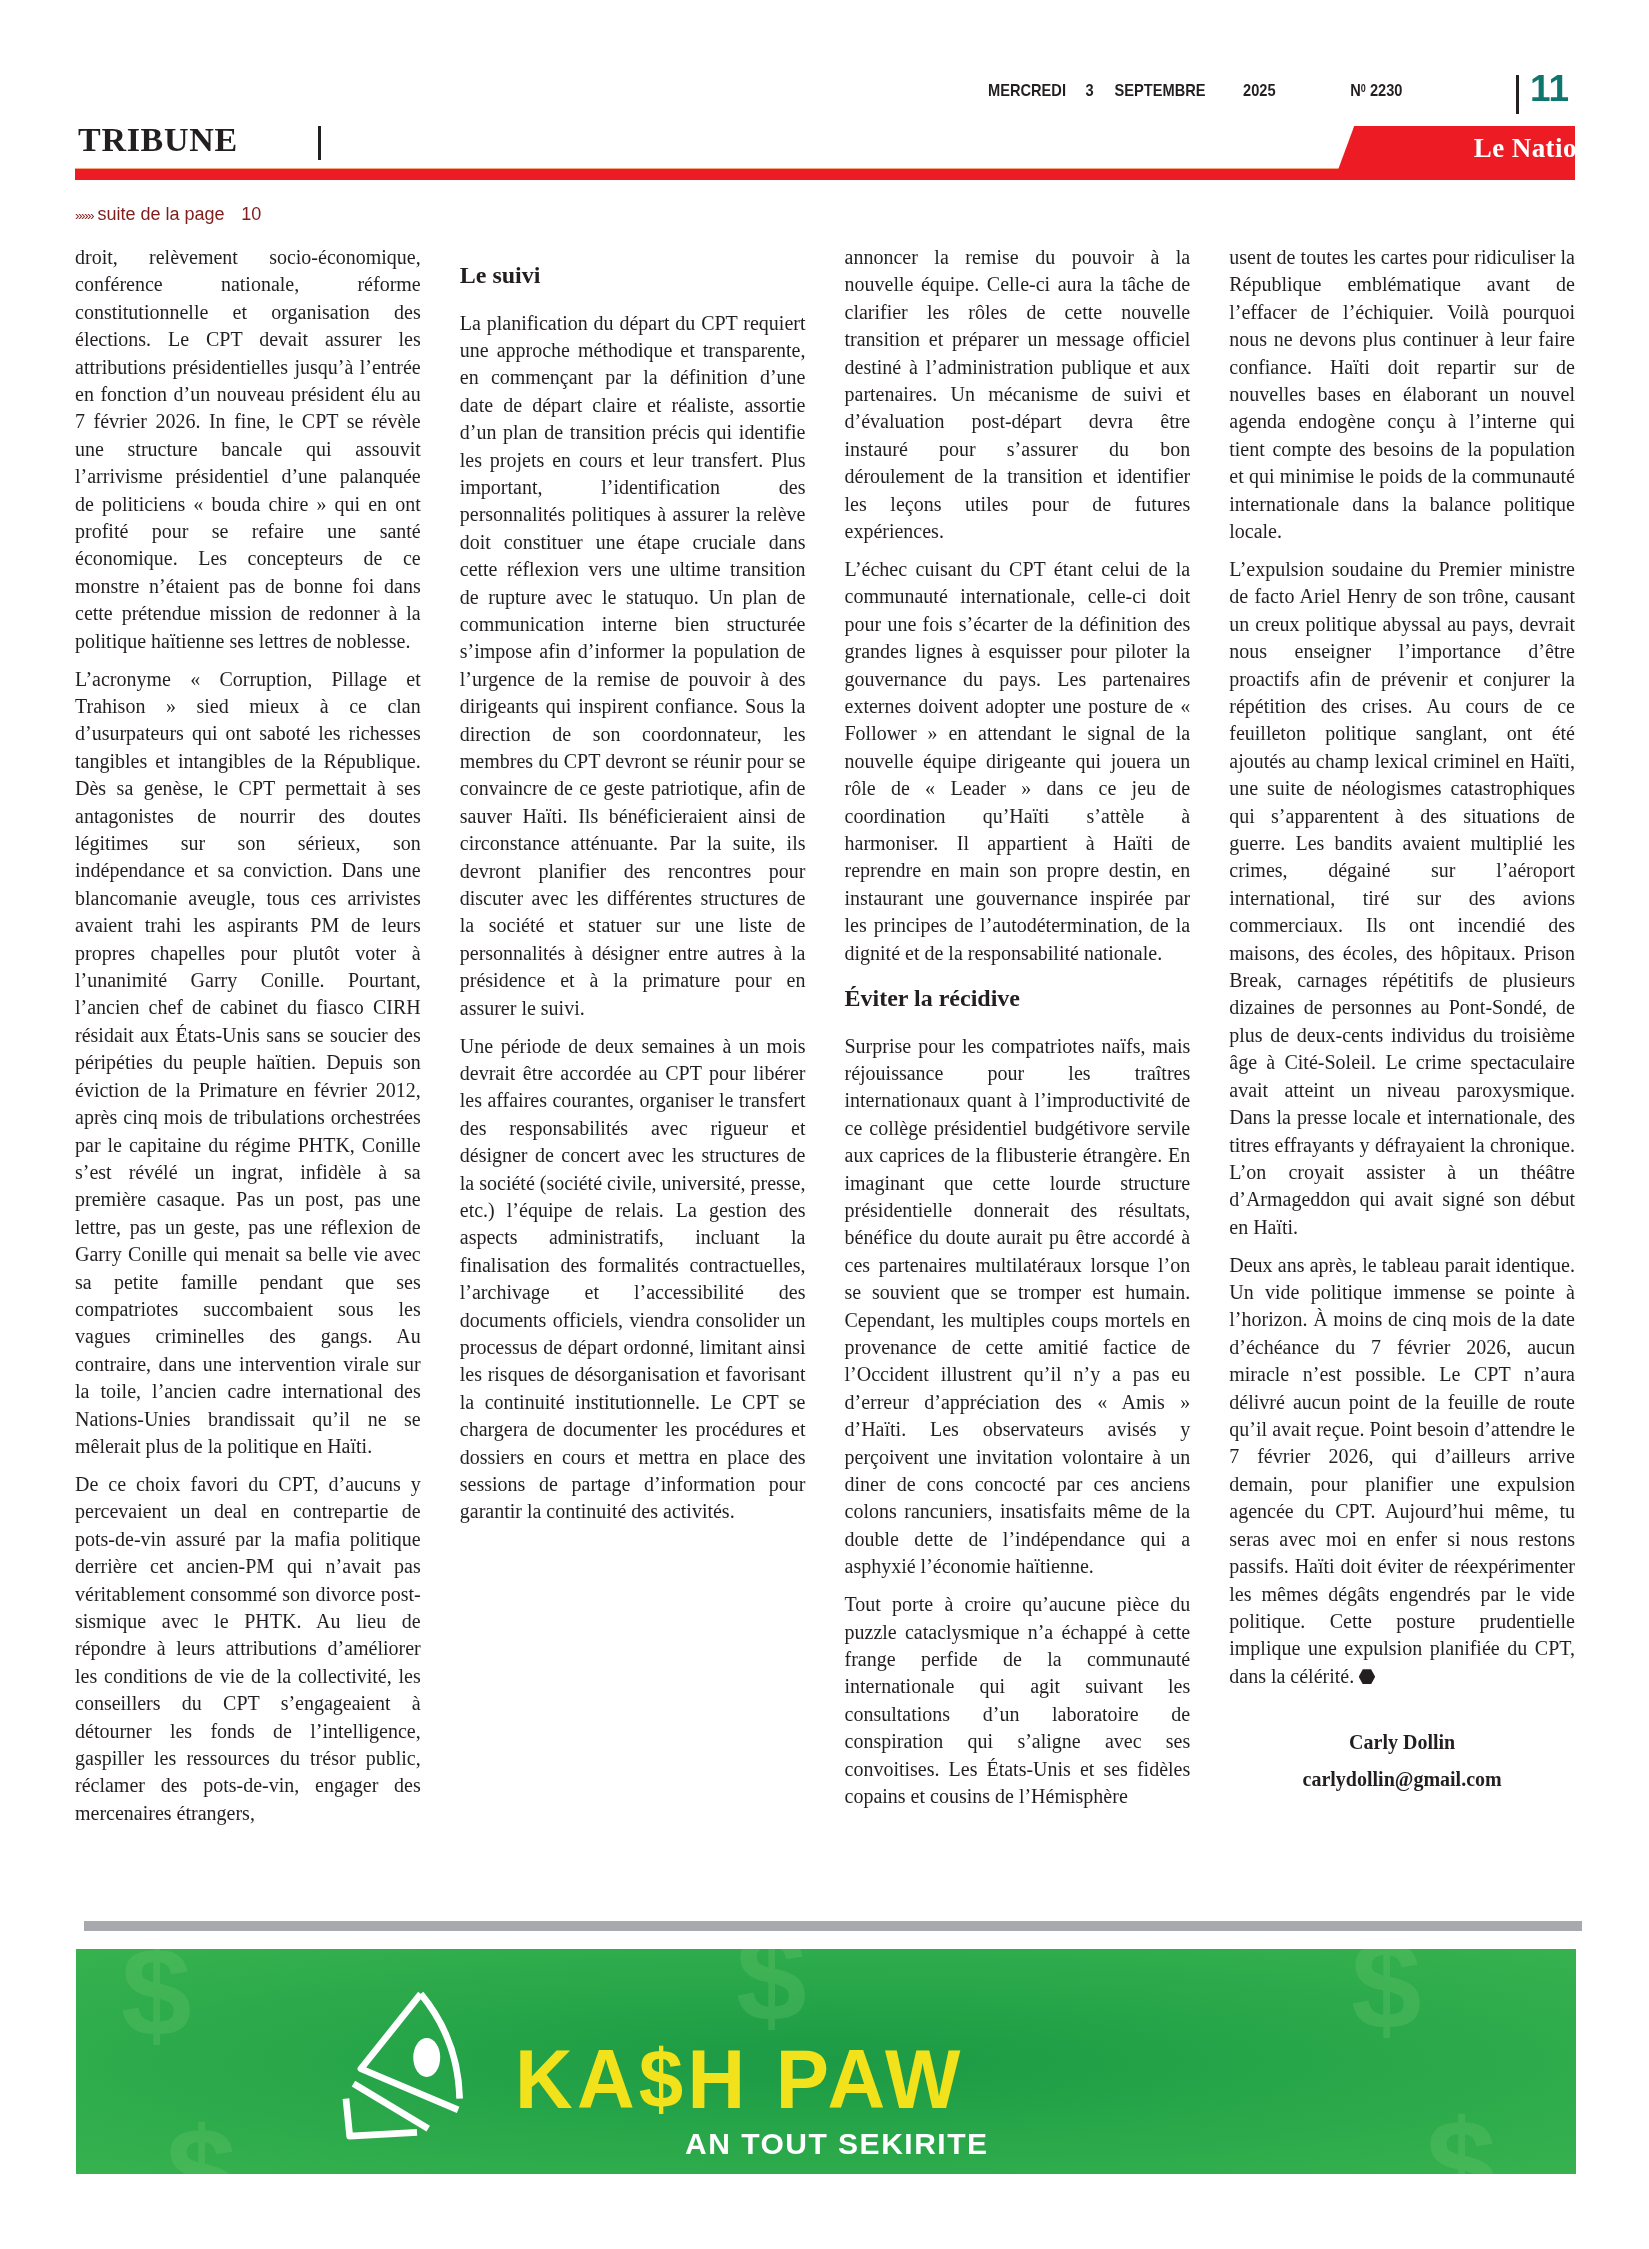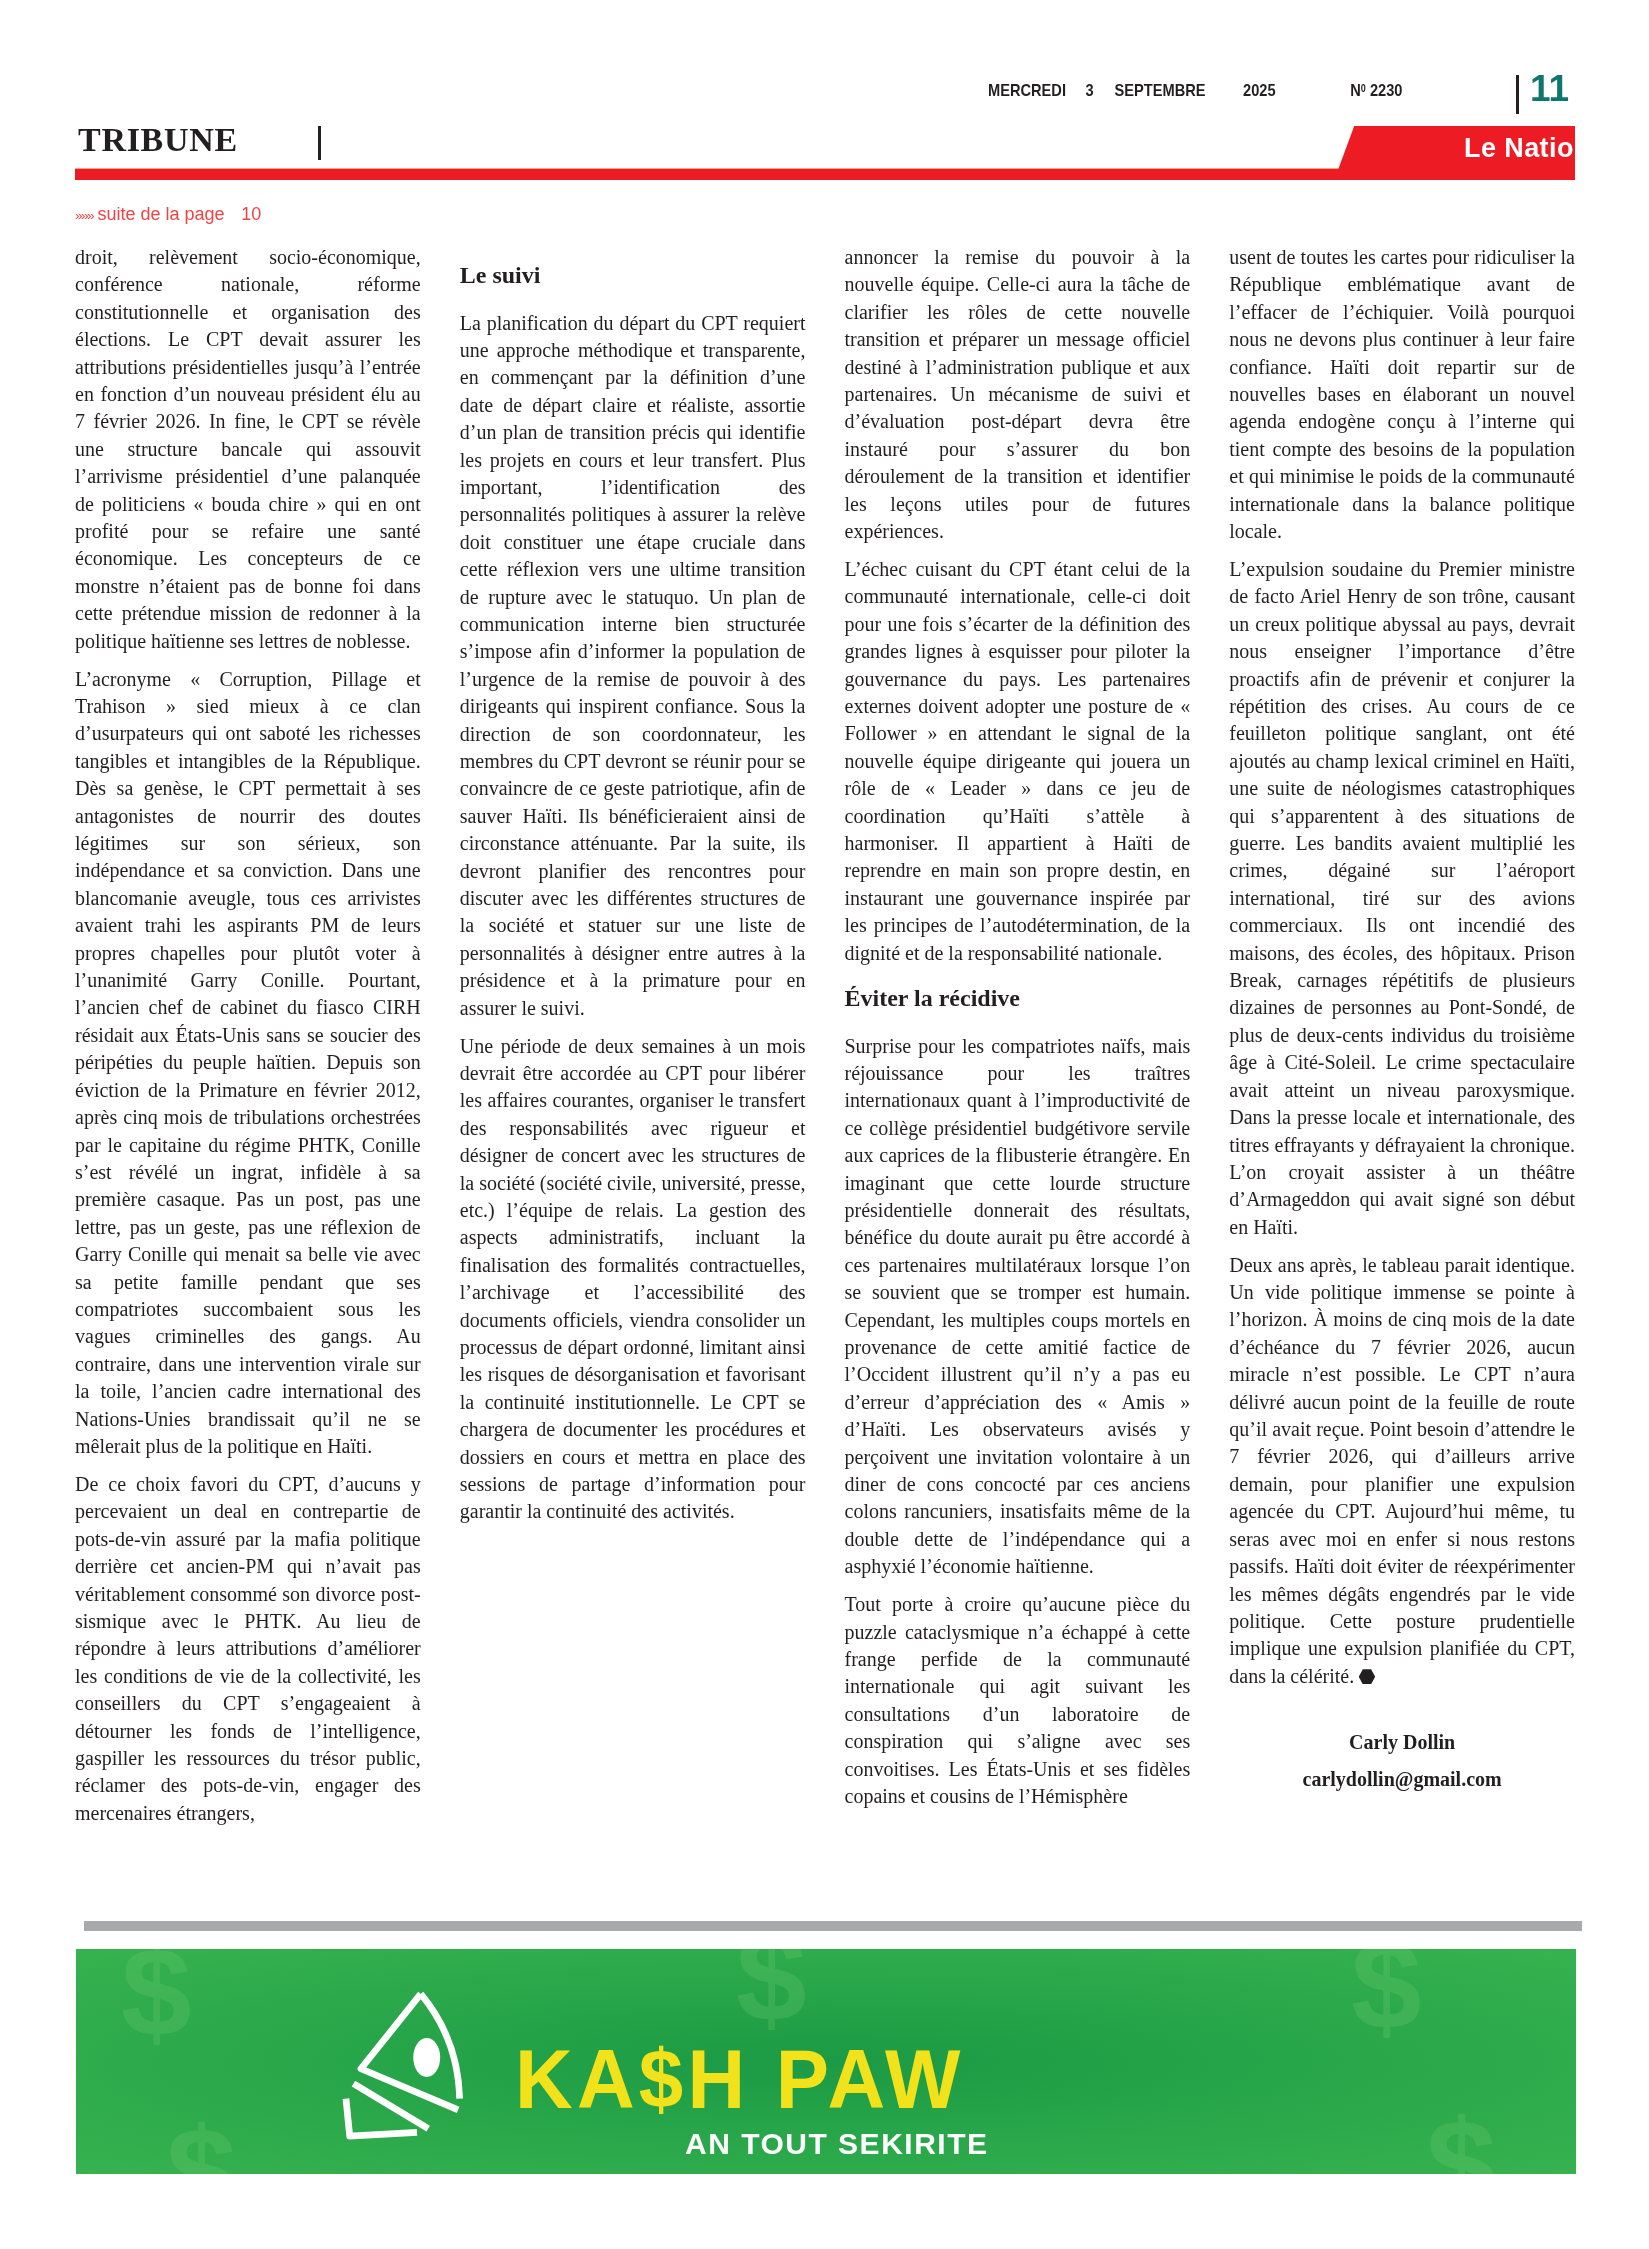--- a/index.html
+++ b/index.html
@@ -15,23 +15,23 @@
   .issue sup { font-size: 10.5px; vertical-align: 4.5px; }
 
   .pagebar { position: absolute; left: 1516px; top: 75px; width: 3px; height: 39px; background: #231f20; }
   .pagenum { position: absolute; left: 1530px; top: 70px; font-family: "Liberation Sans", sans-serif; font-weight: bold; font-size: 37px; line-height: 37px; color: #0f766e; }
 
   .section-title { position: absolute; left: 78px; top: 121px; font-family: Liberation Serif, serif; font-weight: bold; font-size: 34px; letter-spacing: 0.7px; color: #231f20; }
   .section-sep { position: absolute; left: 318px; top: 126px; width: 3px; height: 34px; background: #231f20; }
 
   .redband { position: absolute; left: 75px; top: 168px; width: 1500px; height: 10.5px; background: #ed1c24; border-top: 1.5px solid #f4a582; }
   .brand-box { position: absolute; left: 1335px; top: 126px; width: 240px; height: 52px; background: #ed1c24; clip-path: polygon(8% 0, 100% 0, 100% 100%, 0 100%); }
-  .brand-name { position: absolute; right: 36px; top: 133px; font-family: Liberation Sans, sans-serif; font-weight: bold; font-size: 27px; color: #ffffff; letter-spacing: 0.4px; }
+  .brand-name { position: absolute; right: 36px; top: 133px; font-family: Liberation Serif, serif; font-weight: bold; font-size: 27px; color: #ffffff; letter-spacing: 0.4px; }
 
-  .continued { position: absolute; left: 75px; top: 204px; font-family: "Liberation Sans", sans-serif; font-size: 18px; color: #ef4444; }
+  .continued { position: absolute; left: 75px; top: 204px; font-family: "Liberation Sans", sans-serif; font-size: 18px; color: #7f1d1d; }
   .continued .chev { font-size: 13.5px; letter-spacing: -1.5px; margin-right: 4.5px; }
   .continued .pg { margin-left: 16.5px; }
 
   
   .columns { position: absolute; top: 244px; left: 75px; width: 1500px; height: 1661px; display: flex; gap: 39px; }
   .col { flex: 1 1 0; width: 358px; font-family: "Liberation Serif", serif; font-size: 20px; line-height: 27.4px; color: #231f20; text-align: justify; hyphens: none; }
   .col p { margin: 0 0 10.5px 0; }
   .col h2 { font-family: "Liberation Serif", serif; font-weight: bold; font-size: 24px; line-height: 34px; margin: 13.5px 0 18px 0; color: #231f20; text-align: left; }
   .endmark { display: inline-block; width: 16.5px; height: 15px; background: #231f20; clip-path: polygon(25% 0, 75% 0, 100% 50%, 75% 100%, 25% 100%, 0 50%); vertical-align: -1.5px; margin-left: 4.5px; }
   .signature { margin-top: 39px; font-weight: bold; text-align: center; }

